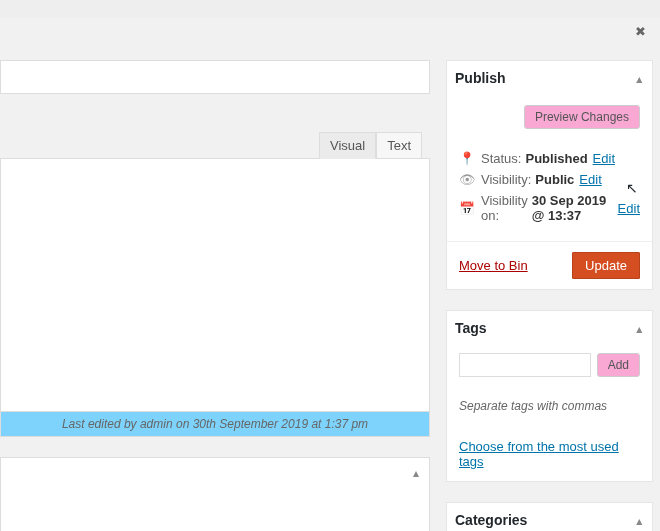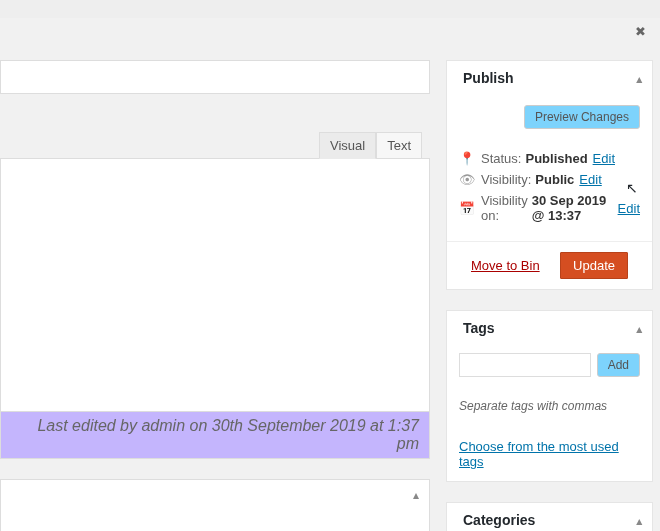--- a/index.html
+++ b/index.html
@@ -9,38 +9,38 @@
 .close-x { position: absolute; top: 24px; right: 14px; color: #666; font-size: 13px; cursor: pointer; }
 
 .main-col { position: absolute; left: 0; top: 60px; width: 430px; }
 .title-box { background: #fff; border: 1px solid #ddd; height: 34px; margin-bottom: 64px; }
 
 .editor-wrap { position: relative; }
 .editor-tabs { position: absolute; top: -26px; right: 8px; display: flex; }
 .editor-tabs span { padding: 5px 10px; font-size: 13px; color: #555; border: 1px solid #ddd; background: #f7f7f7; cursor: pointer; }
 .editor-tabs span.active { background: #ebebeb; border-bottom-color: #ebebeb; }
 .editor-body { background: #fff; border: 1px solid #ddd; height: 254px; }
-.editor-status { background: #c4b5fd; border: 1px solid #ddd; border-top: none; padding: 5px 10px; font-size: 16px; color: #666; font-style: italic; text-align: right; }
+.editor-status { background: #7dd3fc; border: 1px solid #ddd; border-top: none; padding: 5px 10px; font-size: 12px; color: #666; font-style: italic; text-align: center; }
 
 .excerpt-box { margin-top: 20px; background: #fff; border: 1px solid #ddd; padding: 8px 10px; text-align: right; color: #888; font-size: 12px; height: 90px; }
 
 .side-col { position: absolute; left: 446px; top: 60px; width: 207px; }
 .panel { background: #fff; border: 1px solid #e5e5e5; margin-bottom: 20px; }
-.panel-h { padding: 9px 16px; font-weight: bold; font-size: 14px; position: relative; }
+.panel-h { padding: 9px 8px; font-weight: bold; font-size: 14px; position: relative; }
 .panel-h .tog { position: absolute; right: 10px; top: 12px; color: #888; font-size: 11px; cursor: pointer; }
 .panel-b { padding: 8px 12px 12px; font-size: 13px; }
 
 .row-top { text-align: right; padding: 10px 12px 8px; }
-.btn { display: inline-block; padding: 4px 10px; border: 1px solid #ccc; background: #7dd3fc; border-radius: 3px; font-size: 12px; color: #555; cursor: pointer; }
+.btn { display: inline-block; padding: 4px 10px; border: 1px solid #ccc; background: #f9a8d4; border-radius: 3px; font-size: 12px; color: #555; cursor: pointer; }
 .pub-row { display: flex; align-items: center; margin: 6px 0; font-size: 13px; color: #444; }
 .pub-row .ic { width: 16px; color: #999; margin-right: 6px; font-size: 13px; text-align: center; }
 .pub-row .lbl { color: #666; margin-right: 4px; }
 .pub-row .val { font-weight: bold; color: #333; margin-right: 5px; }
 .lnk { color: #0073aa; text-decoration: underline; cursor: pointer; }
-.pub-actions { display: flex; justify-content: space-between; align-items: center; padding: 10px 24px; border-top: 1px solid #eee; gap: 8px; }
+.pub-actions { display: flex; justify-content: space-between; align-items: center; padding: 10px 12px; border-top: 1px solid #eee; gap: 8px; }
 .trash { color: #a00; text-decoration: underline; cursor: pointer; font-size: 13px; }
 .btn-primary { background: #d54e21; border: 1px solid #b8421a; color: #fff; padding: 5px 12px; border-radius: 1px; font-size: 13px; cursor: pointer; }
 
 .tags-row { display: flex; gap: 6px; margin-bottom: 22px; }
 .tags-row input { flex: 1; border: 1px solid #ddd; padding: 3px 5px; font-size: 13px; min-width: 0; }
 .tags-hint { font-style: italic; color: #666; font-size: 12px; margin-bottom: 26px; }
 
 .cursor { position: absolute; left: 626px; top: 180px; font-size: 14px; pointer-events: none; z-index: 10; }
 </style>
 </head>

